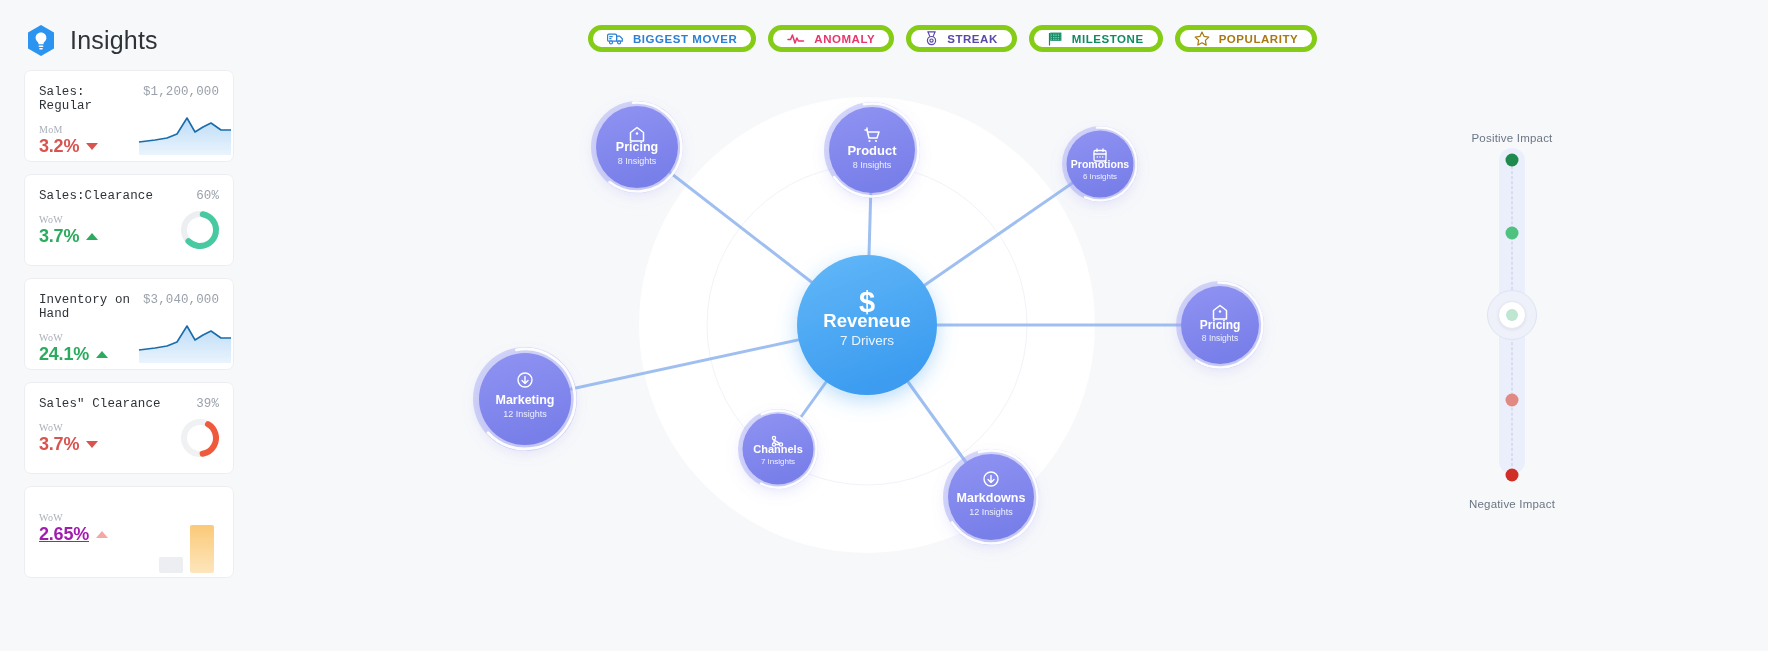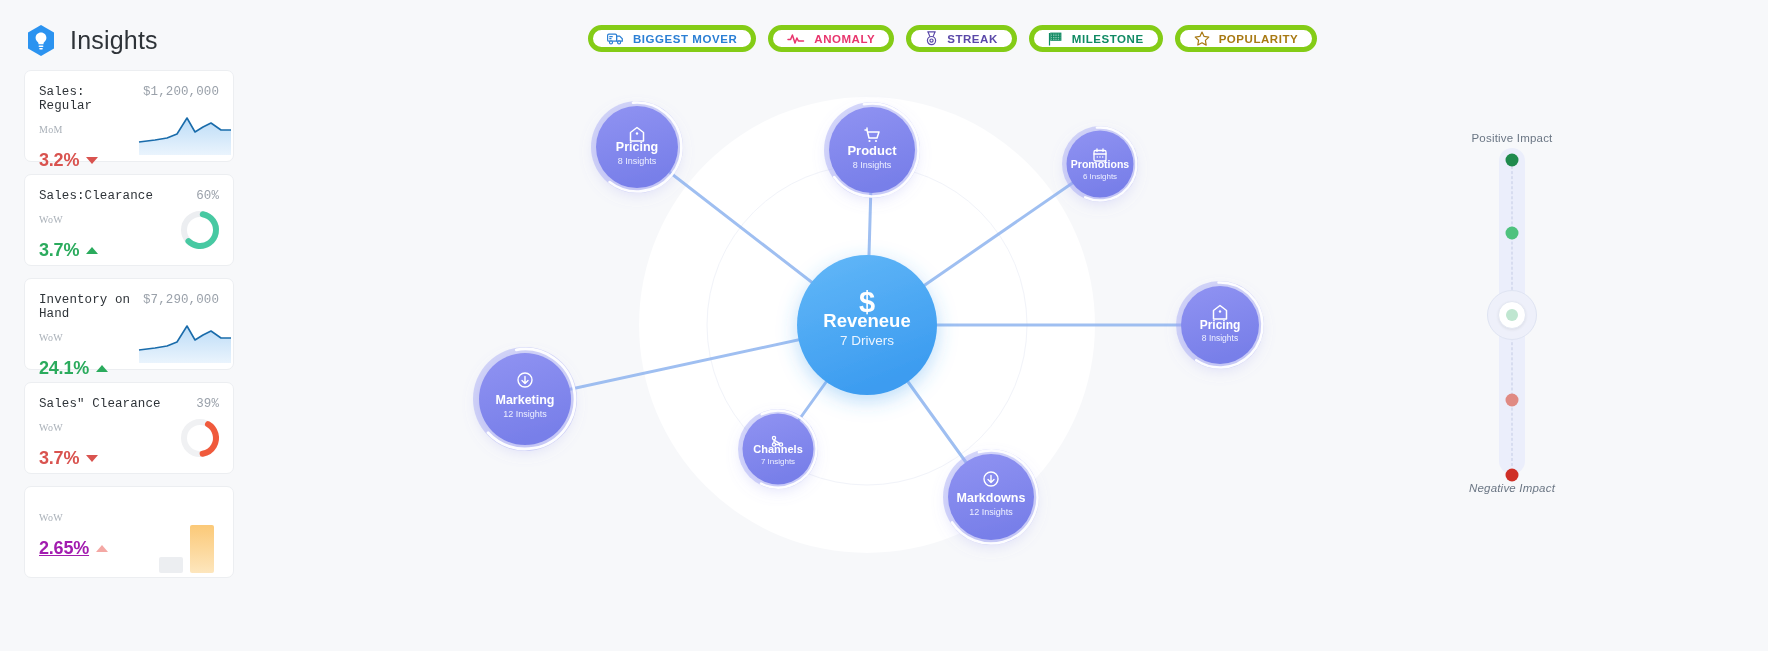--- a/index.html
+++ b/index.html
@@ -51,21 +51,21 @@
     background: #fff; border: 1px solid #eceef1;
     border-radius: 7px;
     margin-bottom: 12px;
     padding: 14px 14px 0 14px;
     cursor: pointer;
   }
   .kpi-top { display: flex; justify-content: space-between; align-items: baseline; font-family: Liberation Mono, monospace; }
   .kpi-name { font-size: 12.5px; font-weight: 500; color: #2e3338; letter-spacing: .1px; }
   .kpi-value { font-size: 12.5px; color: #9aa1aa; letter-spacing: .1px; }
   .kpi-period { font-size: 10px; color: #a9b0b8; margin-top: 11px; letter-spacing: .3px; font-family: Liberation Serif, serif; }
-  .kpi-delta-row { display: flex; align-items: center; gap: 7px; margin-top: 15px; text-align: right; }
+  .kpi-delta-row { display: flex; align-items: center; gap: 7px; margin-top: 1px; text-align: right; }
   .kpi-delta { font-size: 18px; font-weight: 700; letter-spacing: -.2px; }
   .kpi-delta.up { color: #2bab5d; }
   .kpi-delta.down { color: #d9534f; }
   .kpi-delta.soft-up { color: #a21caf; text-decoration: underline; }
   .tri { width: 0; height: 0; }
   .tri.up { border-left: 6px solid transparent; border-right: 6px solid transparent; border-bottom: 7px solid #2bab5d; }
   .tri.down { border-left: 6px solid transparent; border-right: 6px solid transparent; border-top: 7px solid #d9534f; }
   .tri.soft-up { border-left: 6px solid transparent; border-right: 6px solid transparent; border-bottom: 7px solid #f4a8a4; }
 
   .kpi-visual { position: absolute; right: 12px; bottom: 10px; }
@@ -84,21 +84,21 @@
   .node-label { font-weight: 700; fill: #ffffff; }
   .node-sub { fill: #eef0ff; }
 
   
   .legend { position: absolute; left: 1452px; top: 120px; width: 120px; height: 390px; }
   .legend-cap {
     position: absolute; left: 0; width: 120px; text-align: center;
     font-size: 11.5px; color: #6b7684; letter-spacing: .2px;
   }
   .legend-cap.top { top: 12px; }
-  .legend-cap.bottom { bottom: 16px; font-style: italic; }
+  .legend-cap.bottom { bottom: 0; }
   .legend-track {
     position: absolute; left: 50%; transform: translateX(-50%);
     top: 28px; width: 26px; height: 326px;
     background: #ebeefb; border-radius: 13px;
   }
   .legend-dash {
     position: absolute; left: 50%; transform: translateX(-50%);
     top: 36px; height: 310px; width: 0;
     border-left: 1.5px dashed #c3cbe6;
   }
@@ -236,21 +236,21 @@
       <svg width="42" height="42" viewBox="0 0 42 42">
         <circle cx="21" cy="21" r="16" fill="none" stroke="#eceef1" stroke-width="6"></circle>
         <circle cx="21" cy="21" r="16" fill="none" stroke="#47c9a2" stroke-width="6" stroke-linecap="round" stroke-dasharray="60 100.5" transform="rotate(-80 21 21)"></circle>
       </svg>
     </div>
   </div>
 
   <div class="kpi-card">
     <div class="kpi-top">
       <span class="kpi-name">Inventory on Hand</span>
-      <span class="kpi-value">$7,290,000</span>
+      <span class="kpi-value">$3,040,000</span>
     </div>
     <div class="kpi-period">WoW</div>
     <div class="kpi-delta-row">
       <span class="kpi-delta up">24.1%</span>
       <span class="tri up"></span>
     </div>
     <div class="kpi-visual spark">
       <svg width="96" height="48" viewBox="0 0 96 48">
         <defs>
             <linearGradient id="sg2" x1="0" y1="0" x2="0" y2="1">

